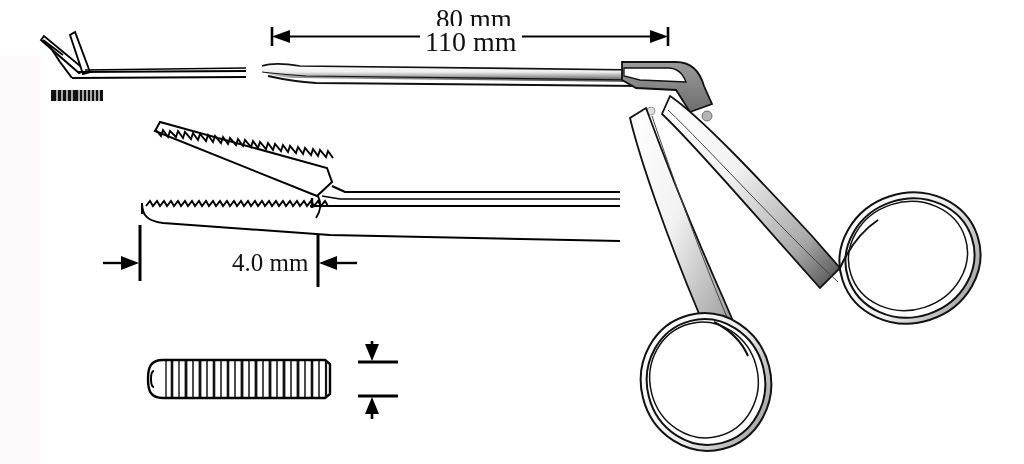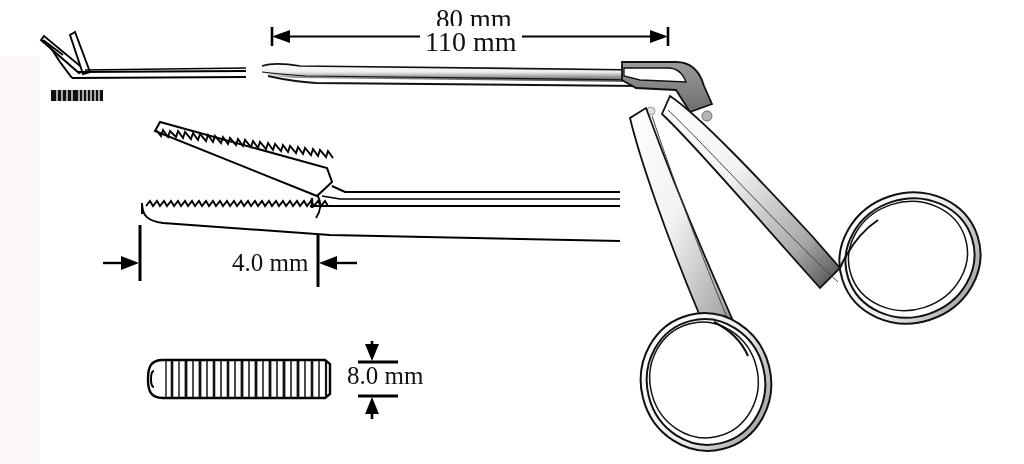--- a/index.html
+++ b/index.html
@@ -206,15 +206,14 @@
     </g>
   </svg>
 
   <div class="dim-text" id="txt-80">80 mm</div>
 
   <div class="dim-text" id="txt-110">110 mm</div>
 
   <div class="dim-text" id="txt-40">4.0 mm</div>
 
 
-  <div class="dim-text" id="txt-80mm">8.0 mm</div>
 
 </div>
 
 </body></html>

